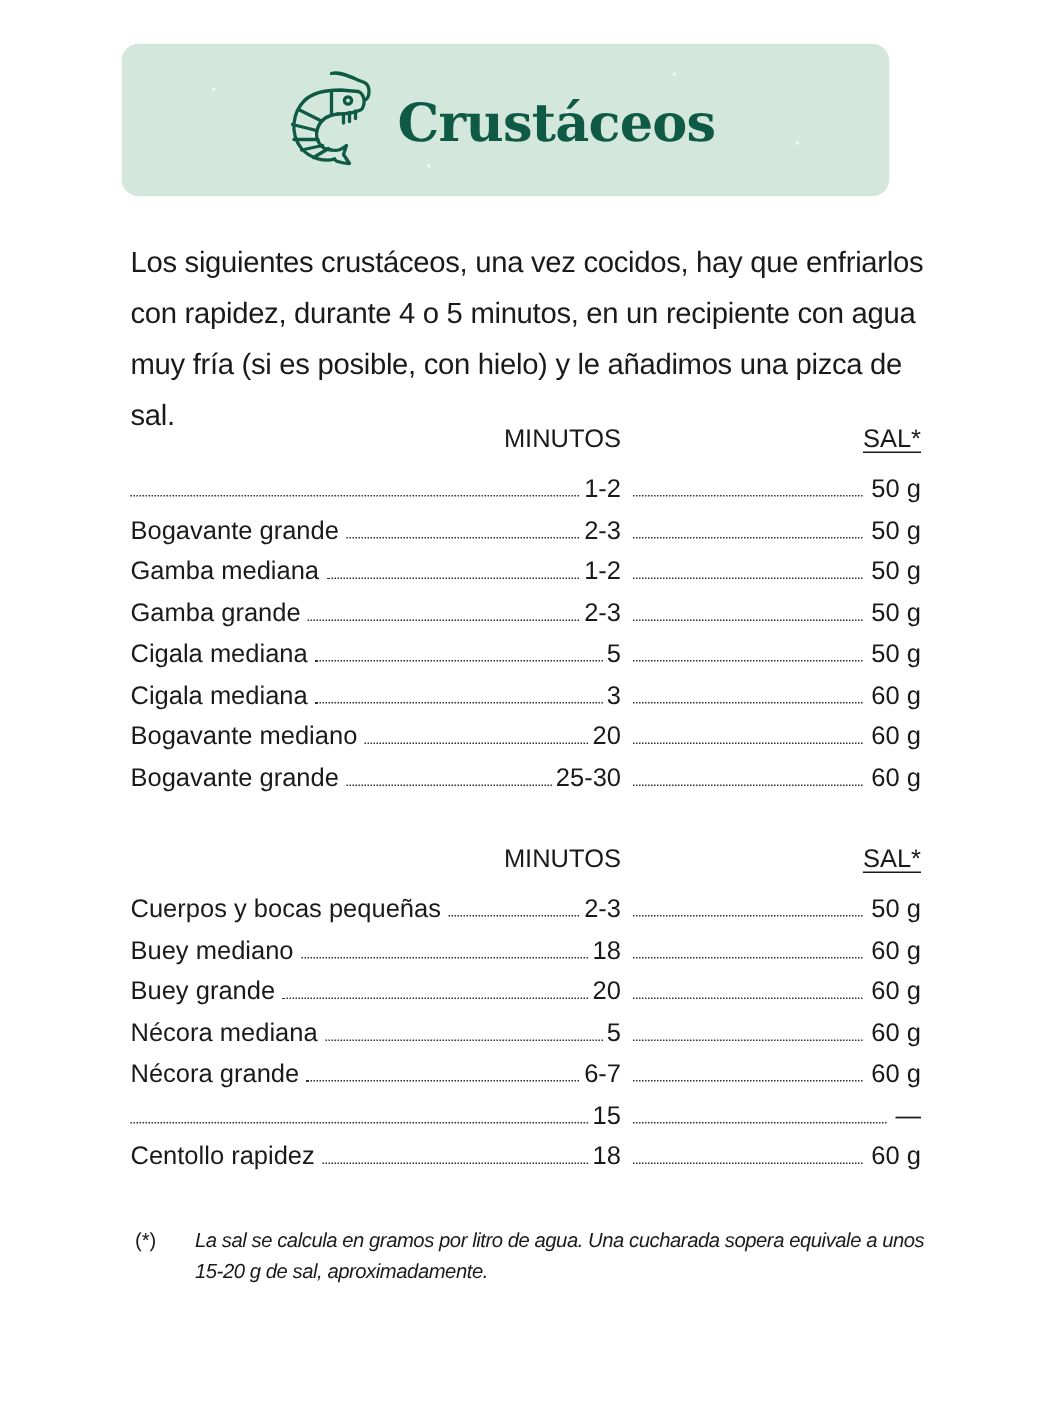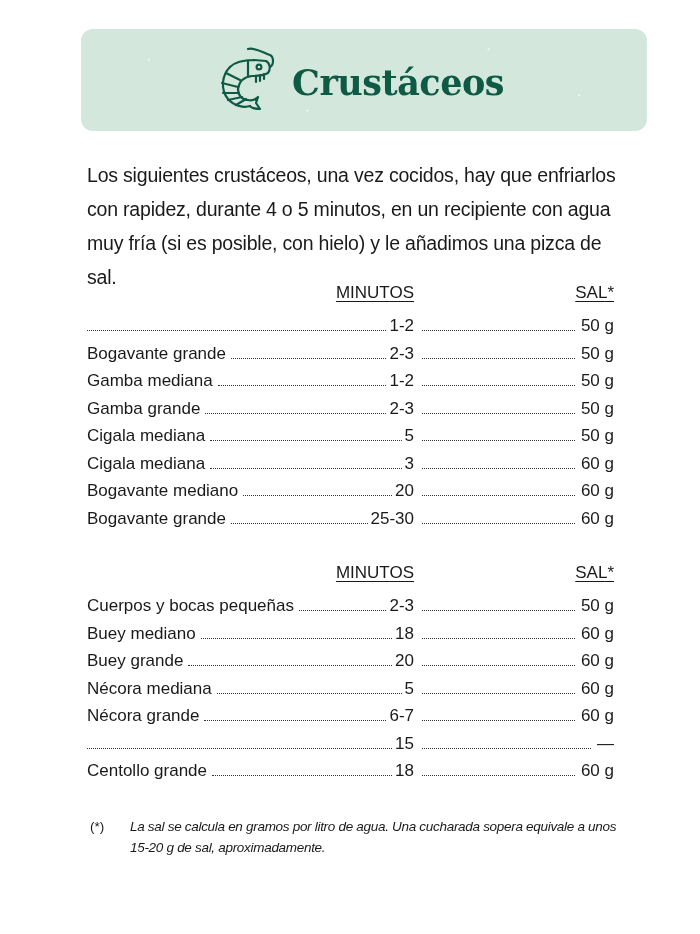--- a/index.html
+++ b/index.html
@@ -12,21 +12,21 @@
       height: 934px;
       position: relative;
       font-family: "Liberation Sans", "DejaVu Sans", sans-serif;
       color: #1a1a1a;
       overflow: hidden;
     }
     .banner {
       position: absolute;
       left: 81px;
       top: 29px;
-      width: 566px;
+      width: 512px;
       height: 102px;
       background: #d3e7dd;
       border-radius: 12px;
       display: flex;
       align-items: center;
       justify-content: center;
       background-image:
         radial-gradient(circle at 12% 30%, rgba(255,255,255,0.7) 0.8px, transparent 1.4px),
         radial-gradient(circle at 40% 80%, rgba(255,255,255,0.7) 0.8px, transparent 1.4px),
         radial-gradient(circle at 72% 20%, rgba(255,255,255,0.7) 0.8px, transparent 1.4px),
@@ -72,21 +72,20 @@
     .table.t2 { top: 563px; }
     .thead {
       position: relative;
       height: 24px;
       font-size: 17px;
     }
     .th-min {
       position: absolute;
       right: 200px;
       top: 0;
-      text-decoration: underline;
       text-underline-offset: 3px;
       text-decoration-thickness: 1px;
     }
     .th-sal {
       position: absolute;
       right: 0;
       top: 0;
       text-decoration: underline;
       text-underline-offset: 3px;
       text-decoration-thickness: 1px;
@@ -325,21 +324,21 @@
     <div class="row">
       <div class="leftblock">
           <span class="lead1"></span>
           <span class="min">15</span>
         </div>
       <span class="lead2"></span>
         <span class="sal">—</span>
     </div>
     <div class="row">
       <div class="leftblock">
-          <span class="name">Centollo grande</span>
+          <span class="name">Centollo rapidez</span>
           <span class="lead1"></span>
           <span class="min">18</span>
         </div>
       <span class="lead2"></span>
         <span class="sal">60 g</span>
     </div>
   </div>
 </div>
 
 <div class="footnote">

